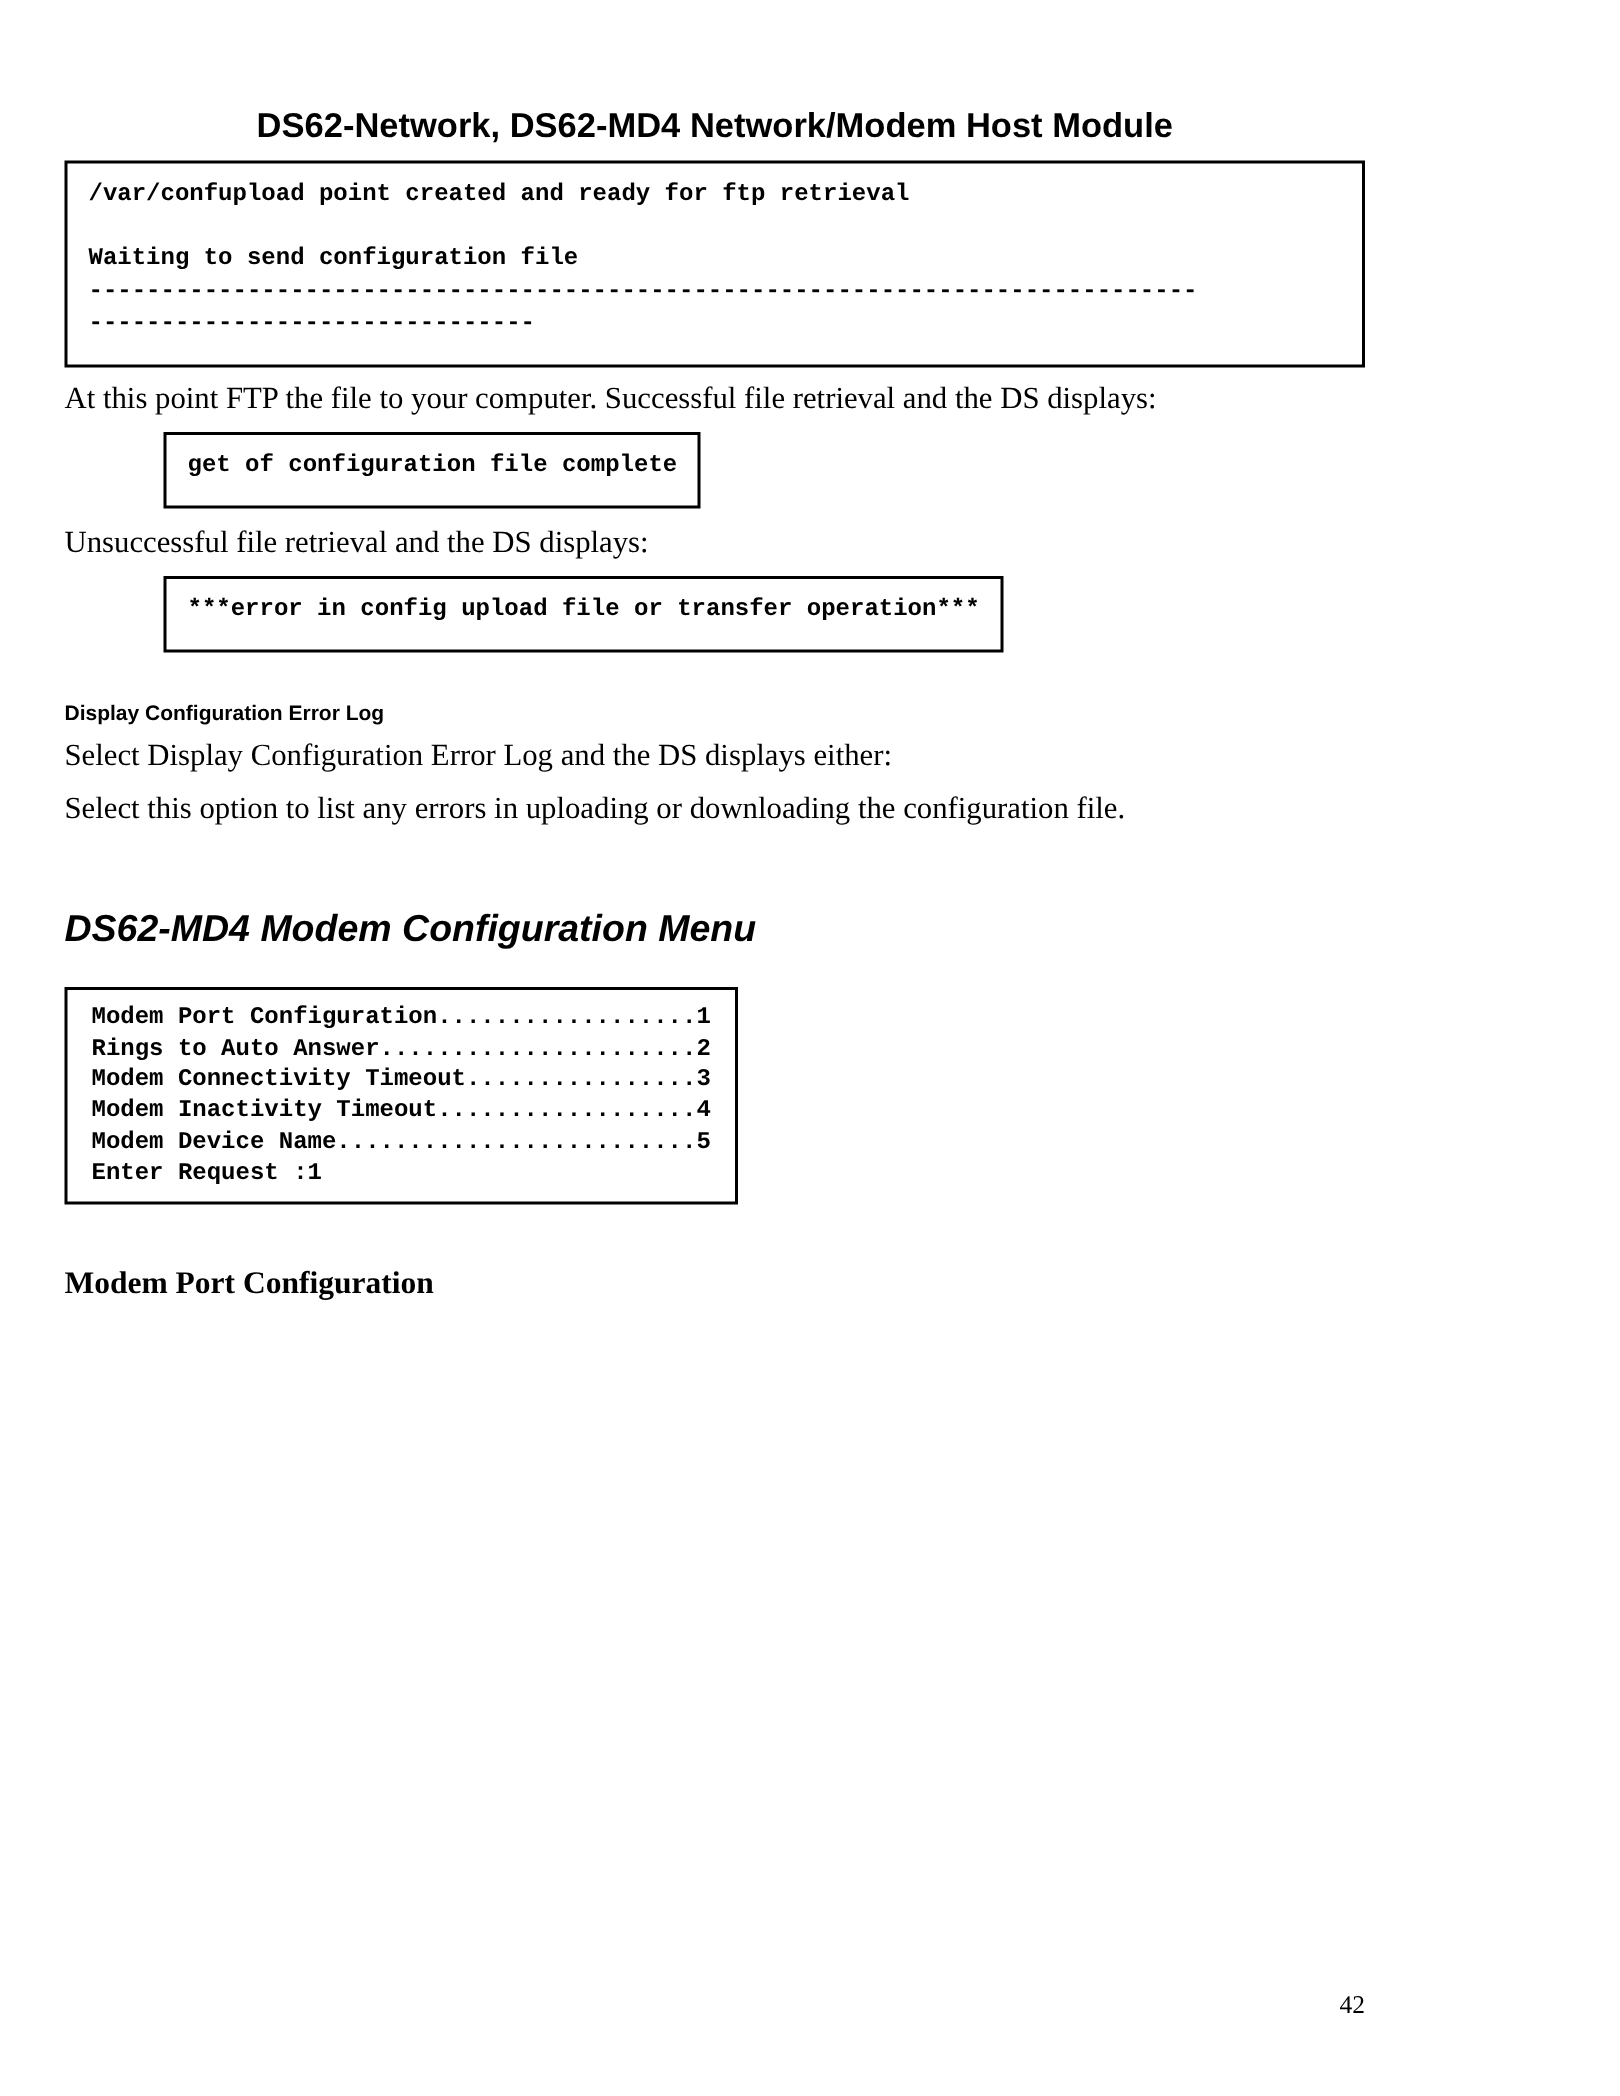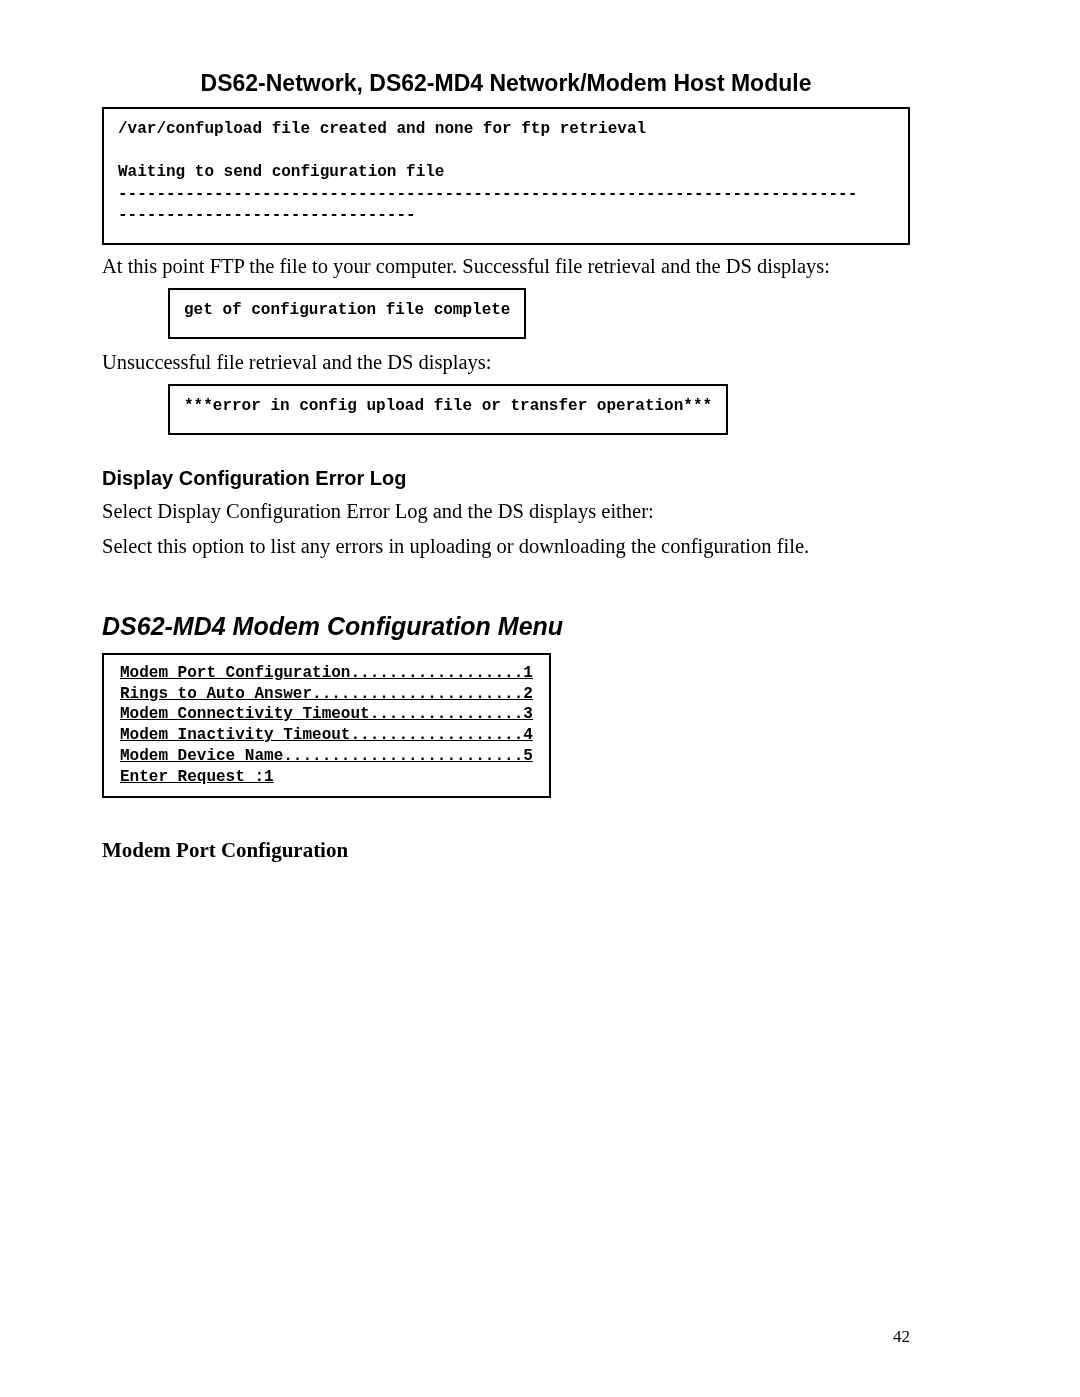--- a/index.html
+++ b/index.html
@@ -4,21 +4,21 @@
 <style>
   body {
     margin: 0;
     padding: 0;
     background: #fff;
     font-family: "Times New Roman", Times, serif;
     color: #000;
     width: 1080px;
   }
   .page {
-    padding: 70px 90px 50px 102px;
+    padding: 70px 90px 50px 43px;
     box-sizing: border-box;
     width: 1000px;
     min-height: 1397px;
     position: relative;
   }
   .page-header {
     text-align: center;
     font-family: Arial, Helvetica, sans-serif;
     font-weight: bold;
     font-size: 23px;
@@ -60,21 +60,21 @@
     font-size: 20px;
   }
   .body-p {
     font-size: 20.5px;
     line-height: 1.3;
     margin: 8px 0 8px 0;
   }
   .section-h {
     font-family: Arial, Helvetica, sans-serif;
     font-weight: bold;
-    font-size: 20px;
+    font-size: 14px;
     margin-top: 32px;
     margin-bottom: 2px;
   }
   .subsection-h {
     font-family: Arial, Helvetica, sans-serif;
     font-weight: bold;
     font-style: italic;
     font-size: 25px;
     margin-top: 52px;
     margin-bottom: 8px;
@@ -89,22 +89,21 @@
   .menu-box {
     border: 2px solid #000;
     padding: 8px 16px 8px 16px;
     font-family: "Courier New", Courier, monospace;
     font-weight: bold;
     font-size: 16px;
     line-height: 1.3;
     white-space: pre;
     display: inline-block;
     margin-left: 0;
-    margin-top: 4px;
-    text-decoration: underline;
+    margin-top: 16px;
   }
   .menu-wrap {
     margin-left: 0;
   }
   .page-num {
     position: absolute;
     right: 90px;
     bottom: 50px;
     font-size: 17px;
     font-family: "Times New Roman", Times, serif;
@@ -113,21 +112,21 @@
     font-weight: bold;
   }
 </style>
 </head>
 <body>
 
 <div class="page">
 
   <div class="page-header">DS62-Network, DS62-MD4 Network/Modem Host Module</div>
 
-  <pre class="codebox"><span>/var/confupload file created and none for ftp retrieval</span>
+  <pre class="codebox"><span>/var/confupload point created and ready for ftp retrieval</span>
 <span></span>
 <span>Waiting to send configuration file</span>
 <span>-----------------------------------------------------------------------------</span>
 <span>-------------------------------</span></pre>
 
   <p class="body-p">At this point FTP the file to your computer. Successful file retrieval and the DS displays:</p>
 
   <div class="codebox-wrap">
     <pre class="codebox small"><span>get of configuration file complete</span>
 </pre>

